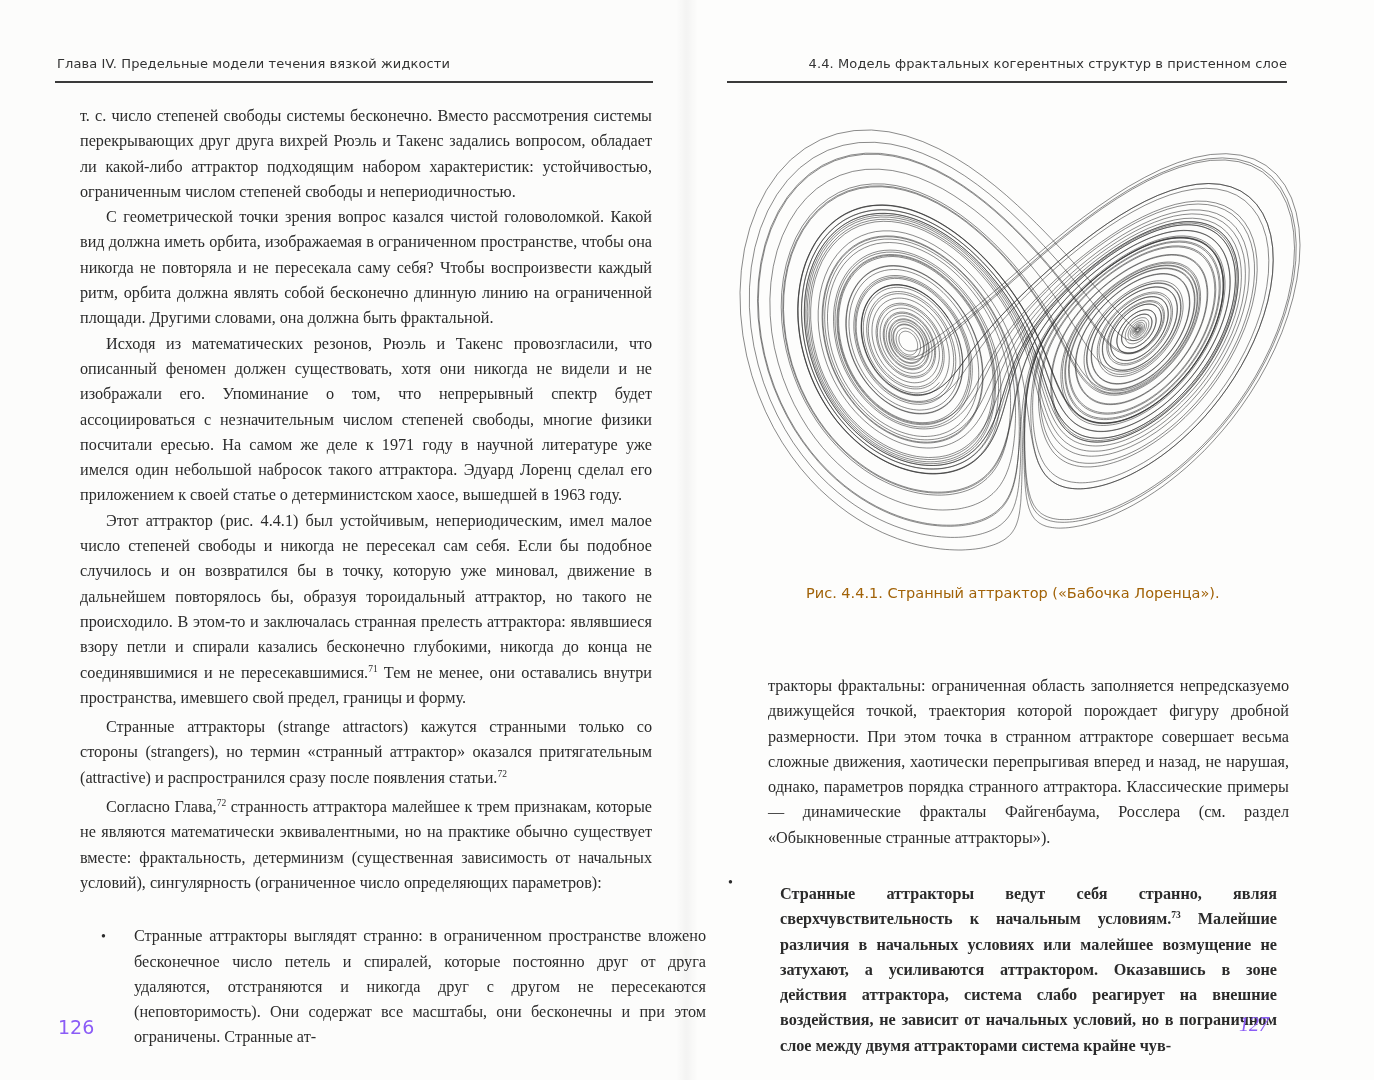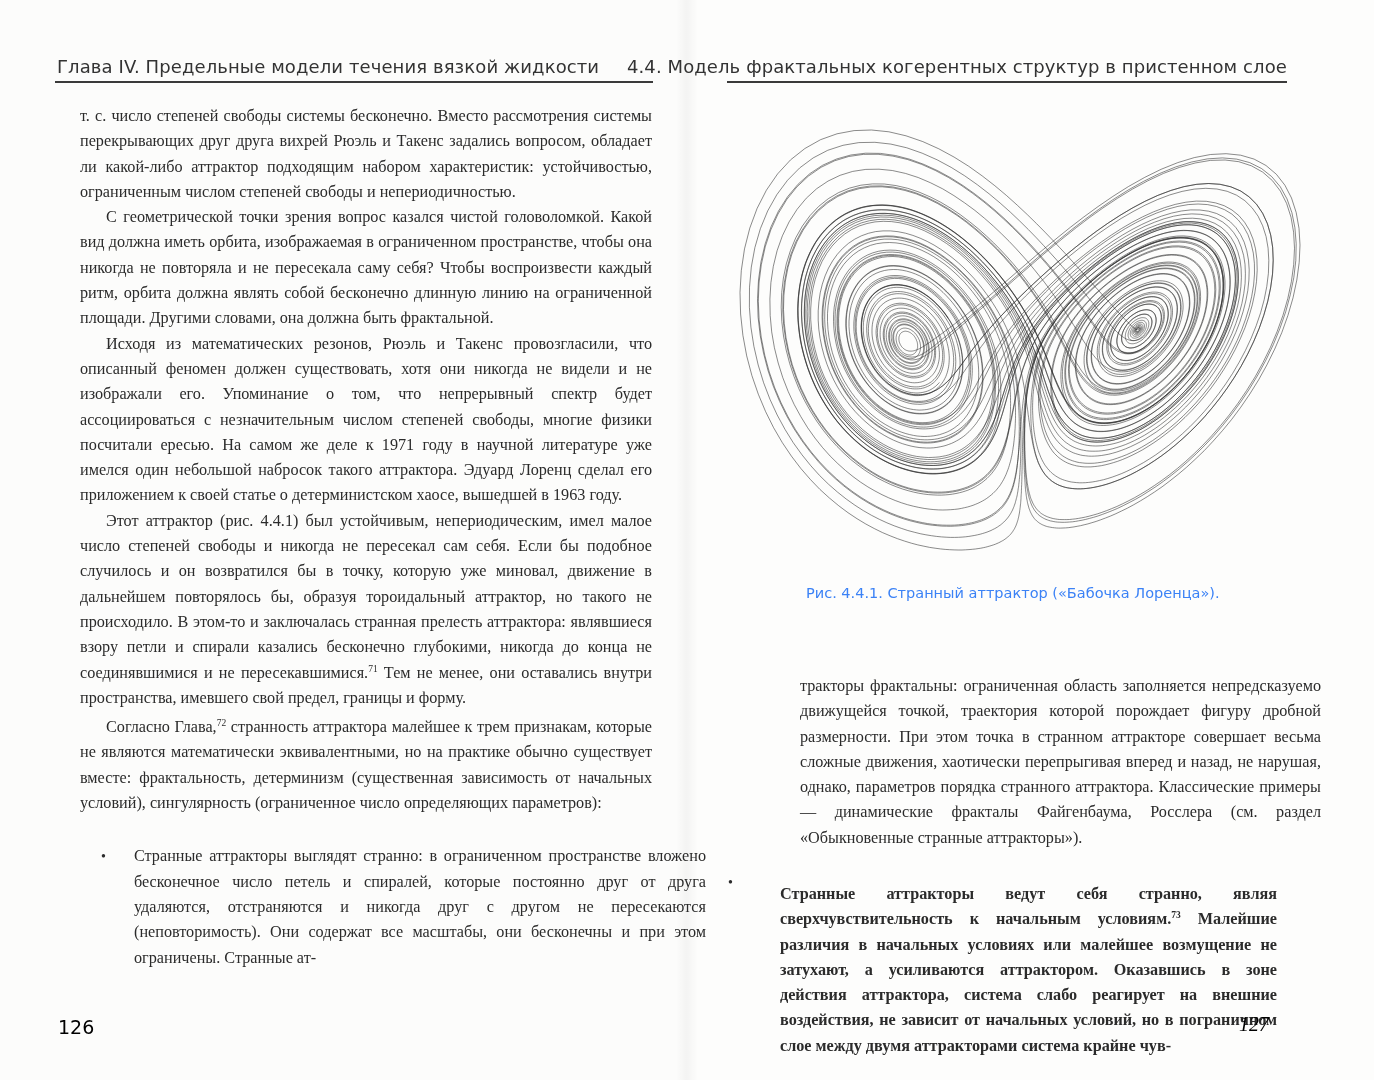--- a/index.html
+++ b/index.html
@@ -13,78 +13,79 @@
   .page { position: absolute; top: 0; height: 1080px; }
   .page-left { left: 0; width: 687px; background: #fcfcfb; }
   .page-right { left: 687px; width: 687px; background: #fdfdfc; }
   .gutter {
     position: absolute; left: 676px; top: 0; width: 22px; height: 1080px;
     background: linear-gradient(to right, rgba(0,0,0,0) 0%, rgba(0,0,0,0.035) 50%, rgba(0,0,0,0) 100%);
   }
   .running-head {
     position: absolute; top: 56px;
     font-family: "DejaVu Sans", "Liberation Sans", sans-serif;
-    font-size: 18px; color: #333; letter-spacing: 0.1px;
+    font-size: 13px; color: #333; letter-spacing: 0.1px;
     white-space: nowrap;
   }
   .rh-left { left: 57px; }
   .rh-right { right: 87px; }
   .rule {
     position: absolute; height: 1.6px; background: #3a3a3a;
   }
   .rule-left { left: 55px; width: 598px; top: 81px; }
   .rule-right { left: 727px; width: 560px; top: 81px; }
 
   .col { position: absolute; font-size: 16.2px; line-height: 25.3px; text-align: justify; }
   .col-left { left: 80px; width: 572px; top: 104px; }
-  .col-right-text { left: 768px; width: 521px; top: 674px; margin-left: 32px; }
+  .col-right-text { left: 768px; width: 521px; top: 674px; }
   .col p { margin: 0; }
   .col p.indent { text-indent: 26px; }
   .col p.gap { margin-top: 4px; }
 
   .bullet-block { position: relative; padding-left: 54px; margin-top: 28px; }
   .bullet-block .bullet {
     position: absolute; left: 22px; top: 0; font-size: 14px;
   }
   .col-left .bullet-block { margin-left: -80px; padding-left: 134px; width: 572px; }
   .col-left .bullet-block .bullet { left: 101px; }
   .bullet-right { position: absolute; left: 728px; top: 870px; width: 561px; font-size: 16.2px; line-height: 25.3px; text-align: justify; }
   .bullet-right .bullet { position: absolute; left: 0; top: 0; font-size: 14px; }
   .bullet-right p { margin: 12px; padding-left: 40px; font-weight: bold; }
 
   .page-num {
     position: absolute; font-family: "DejaVu Sans", "Liberation Sans", sans-serif;
-    font-size: 19px; color: #000000;
+    font-size: 19px; color: #8b5cf6;
   }
   .pn-left { left: 58px; top: 1016px; }
   .pn-right { left: 1239px; top: 1013px; font-family: "Liberation Serif", serif; font-size: 20px; font-style: italic; }
 
   .figure { position: absolute; left: 725px; top: 115px; width: 590px; height: 450px; }
   .figure svg { width: 100%; height: 100%; display: block; }
   .caption {
     position: absolute; left: 806px; top: 585px; font-family: "DejaVu Sans", "Liberation Sans", sans-serif;
-    font-size: 14.5px; color: #3b82f6; white-space: nowrap;
+    font-size: 14.5px; color: #a16207; white-space: nowrap;
   }
   sup { font-size: 9.5px; line-height: 0; vertical-align: 6px; }
 </style>
 </head>
 <body>
 
 <div class="page page-left"></div>
 <div class="page page-right"></div>
 <div class="gutter"></div>
 
 <div class="running-head rh-left">Глава IV. Предельные модели течения вязкой жидкости</div>
 <div class="rule rule-left"></div>
 
 <div class="col col-left">
   <p><span>т. с. число степеней свободы системы бесконечно. Вместо рассмотрения системы перекрывающих друг друга вихрей Рюэль и Такенс задались вопросом, обладает ли какой-либо аттрактор подходящим набором характеристик: устойчивостью, ограниченным числом степеней свободы и непериодичностью.</span></p>
   <p class="indent"><span>С геометрической точки зрения вопрос казался чистой головоломкой. Какой вид должна иметь орбита, изображаемая в ограниченном пространстве, чтобы она никогда не повторяла и не пересекала саму себя? Чтобы воспроизвести каждый ритм, орбита должна являть собой бесконечно длинную линию на ограниченной площади. Другими словами, она должна быть фрактальной.</span></p>
   <p class="indent"><span>Исходя из математических резонов, Рюэль и Такенс провозгласили, что описанный феномен должен существовать, хотя они никогда не видели и не изображали его. Упоминание о том, что непрерывный спектр будет ассоциироваться с незначительным  числом степеней свободы, многие физики посчитали ересью. На самом же деле к 1971 году в научной литературе уже имелся один небольшой набросок такого аттрактора. Эдуард Лоренц сделал его приложением к своей статье о детерминистском хаосе, вышедшей в 1963 году.</span></p>
   <p class="indent"><span>Этот аттрактор (рис. 4.4.1) был устойчивым, непериодическим, имел малое число степеней свободы и никогда не пересекал сам себя. Если бы подобное случилось и он возвратился бы в точку, которую уже миновал, движение в дальнейшем повторялось бы, образуя тороидальный аттрактор, но такого не происходило. В этом-то и заключалась странная прелесть аттрактора: являвшиеся взору петли и спирали казались бесконечно глубокими, никогда до конца не соединявшимися и не пересекавшимися.</span><sup>71</sup><span> Тем не менее, они оставались внутри пространства, имевшего свой предел, границы и форму.</span></p>
+  <p class="indent gap"><span>Странные аттракторы (strange attractors) кажутся странными только со стороны (strangers), но термин «странный аттрактор» оказался притягательным (attractive) и распространился сразу после появления статьи.</span><sup>72</sup></p>
   <p class="indent gap"><span>Согласно Глава,</span><sup>72</sup><span> странность аттрактора малейшее к трем признакам, которые не являются математически эквивалентными, но на практике обычно существует вместе: фрактальность, детерминизм (существенная зависимость от начальных условий), сингулярность (ограниченное число определяющих параметров):</span></p>
   <div class="bullet-block">
     <span class="bullet">•</span>
     <p>Странные аттракторы выглядят странно: в ограниченном пространстве вложено бесконечное число петель и спиралей, которые постоянно друг от друга удаляются, отстраняются и никогда друг с другом не пересекаются (неповторимость). Они содержат все масштабы, они бесконечны и при этом ограничены. Странные ат-</p>
   </div>
 </div>
 
 <div class="page-num pn-left">126</div>
 
 <div class="running-head rh-right">4.4. Модель фрактальных когерентных структур в пристенном слое</div>

